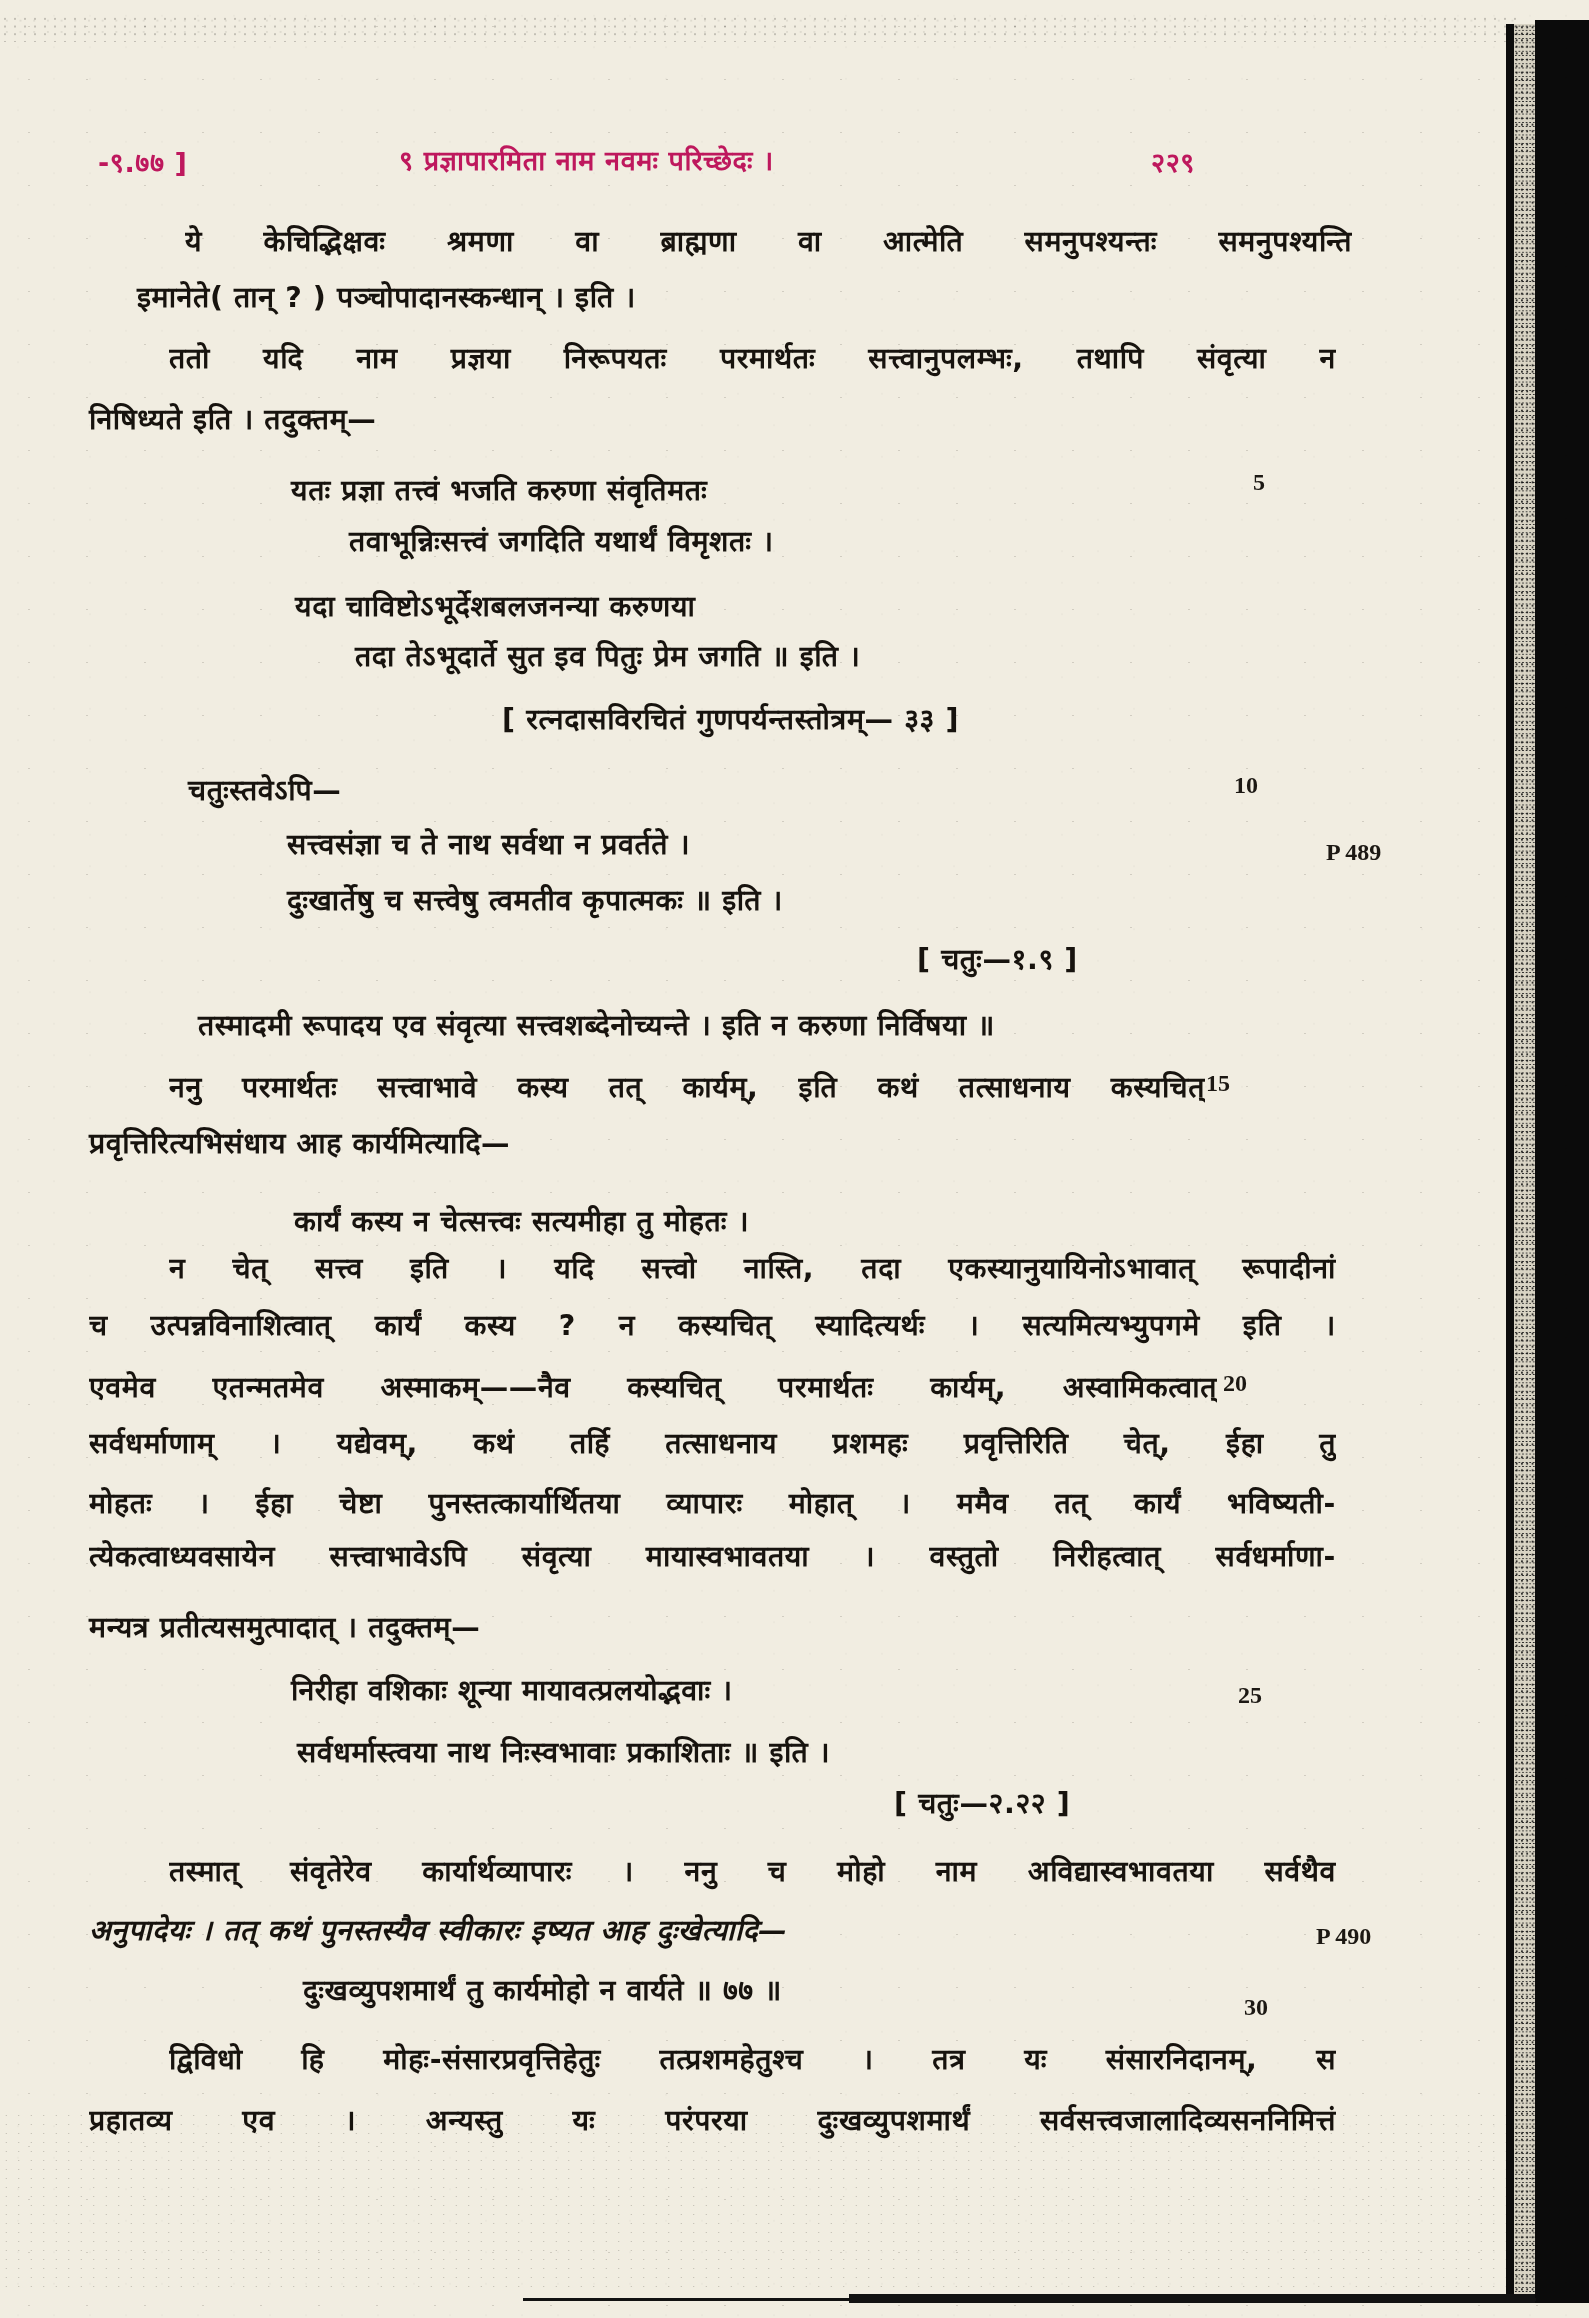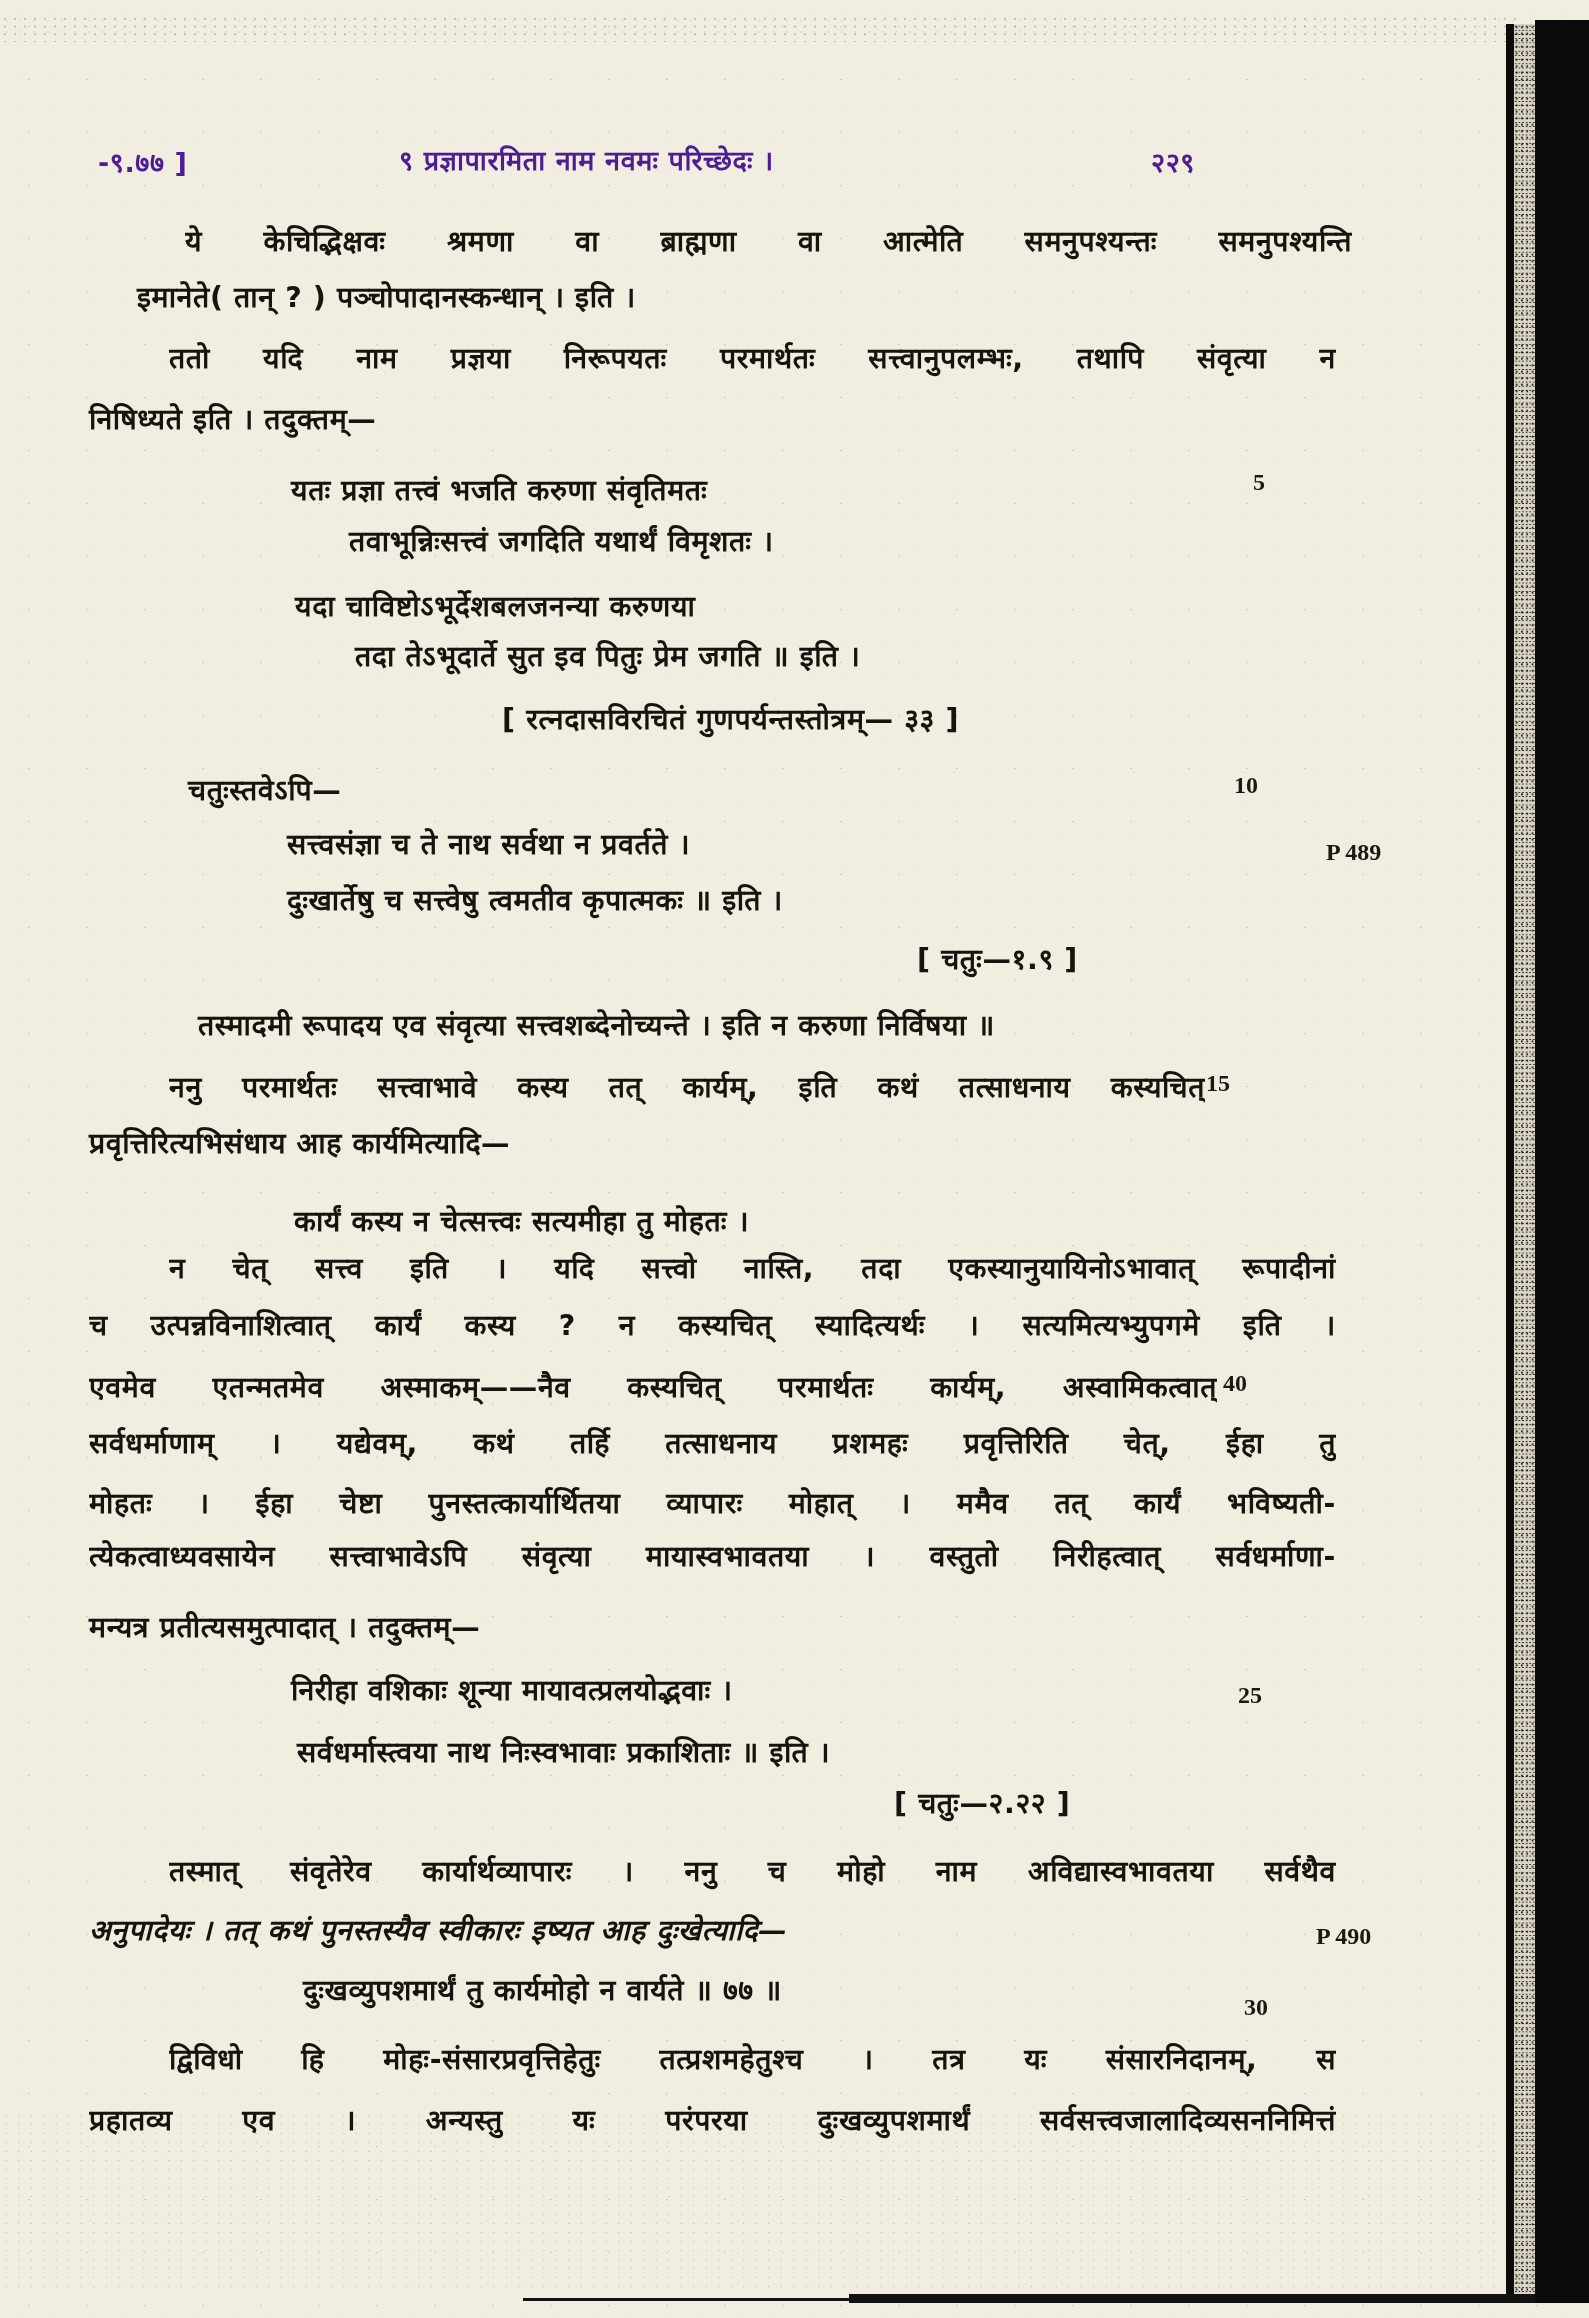--- a/index.html
+++ b/index.html
@@ -28,21 +28,21 @@
     text-align:justify;
     -moz-text-align-last:justify;
     text-align-last:justify;
     overflow:hidden;
     max-height:53px;
   }
   .hdr{
     position:absolute;
     font-size:27px;
     font-weight:700;
-    color:#4c1d95;
+    color:#be185d;
     white-space:nowrap;
     letter-spacing:0.6px;
   }
   .marginnote{
     position:absolute;
     font-family:"Liberation Serif","DejaVu Serif",serif;
     font-size:24px;
     font-weight:700;
     color:#1c1813;
     white-space:nowrap;
@@ -122,21 +122,21 @@
   <div class="ln" style="left:89px;top:1912px;font-style:italic;">अनुपादेयः । तत् कथं पुनस्तस्यैव स्वीकारः इष्यत आह दुःखेत्यादि—</div>
   <div class="ln" style="left:303px;top:1972px;">दुःखव्युपशमार्थं तु कार्यमोहो न वार्यते ॥ ७७ ॥</div>
 
   <div class="ln fill" style="left:169px;top:2041px;width:1167px;">द्विविधो हि मोहः-संसारप्रवृत्तिहेतुः तत्प्रशमहेतुश्च । तत्र यः संसारनिदानम्, स</div>
   <div class="ln fill" style="left:89px;top:2102px;width:1247px;">प्रहातव्य एव । अन्यस्तु यः परंपरया दुःखव्युपशमार्थं सर्वसत्त्वजालादिव्यसननिमित्तं</div>
 
   <div class="marginnote" style="left:1253px;top:469px;">5</div>
   <div class="marginnote" style="left:1234px;top:772px;">10</div>
   <div class="marginnote" style="left:1326px;top:839px;">P 489</div>
   <div class="marginnote" style="left:1206px;top:1070px;">15</div>
-  <div class="marginnote" style="left:1223px;top:1370px;">40</div>
+  <div class="marginnote" style="left:1223px;top:1370px;">20</div>
   <div class="marginnote" style="left:1238px;top:1682px;text-align:center;">25</div>
   <div class="marginnote" style="left:1316px;top:1923px;">P 490</div>
   <div class="marginnote" style="left:1244px;top:1994px;">30</div>
 
   <div class="edge-thin"></div>
   <div class="edge-noise"></div>
   <div class="edge-solid"></div>
   <div class="bottom-line"></div>
   <div class="bottom-line2"></div>
   <div class="noise-top"></div>

